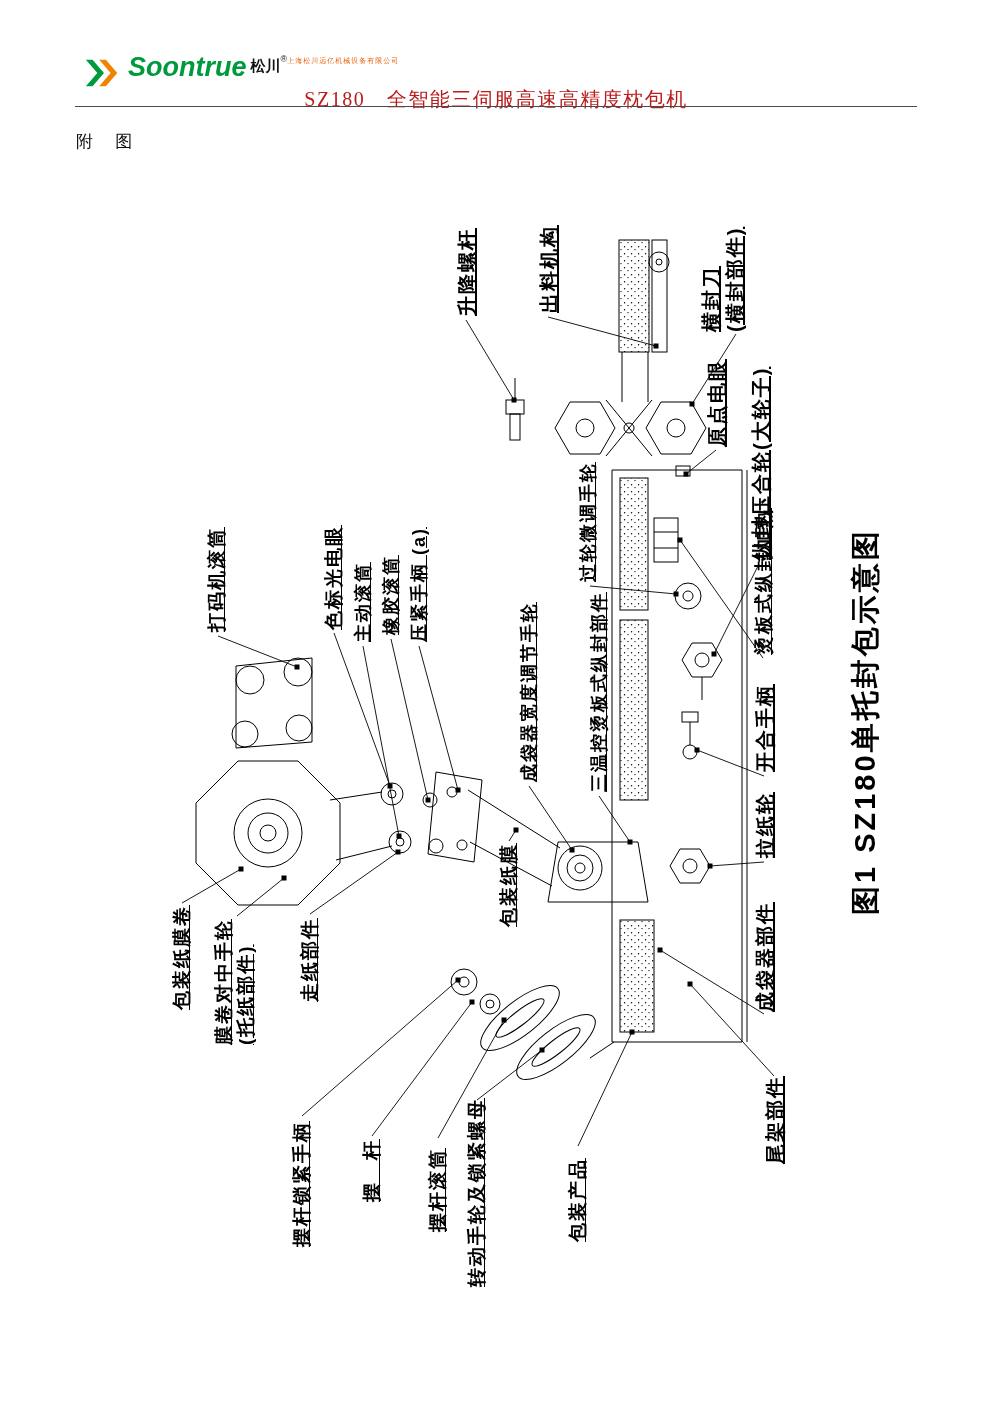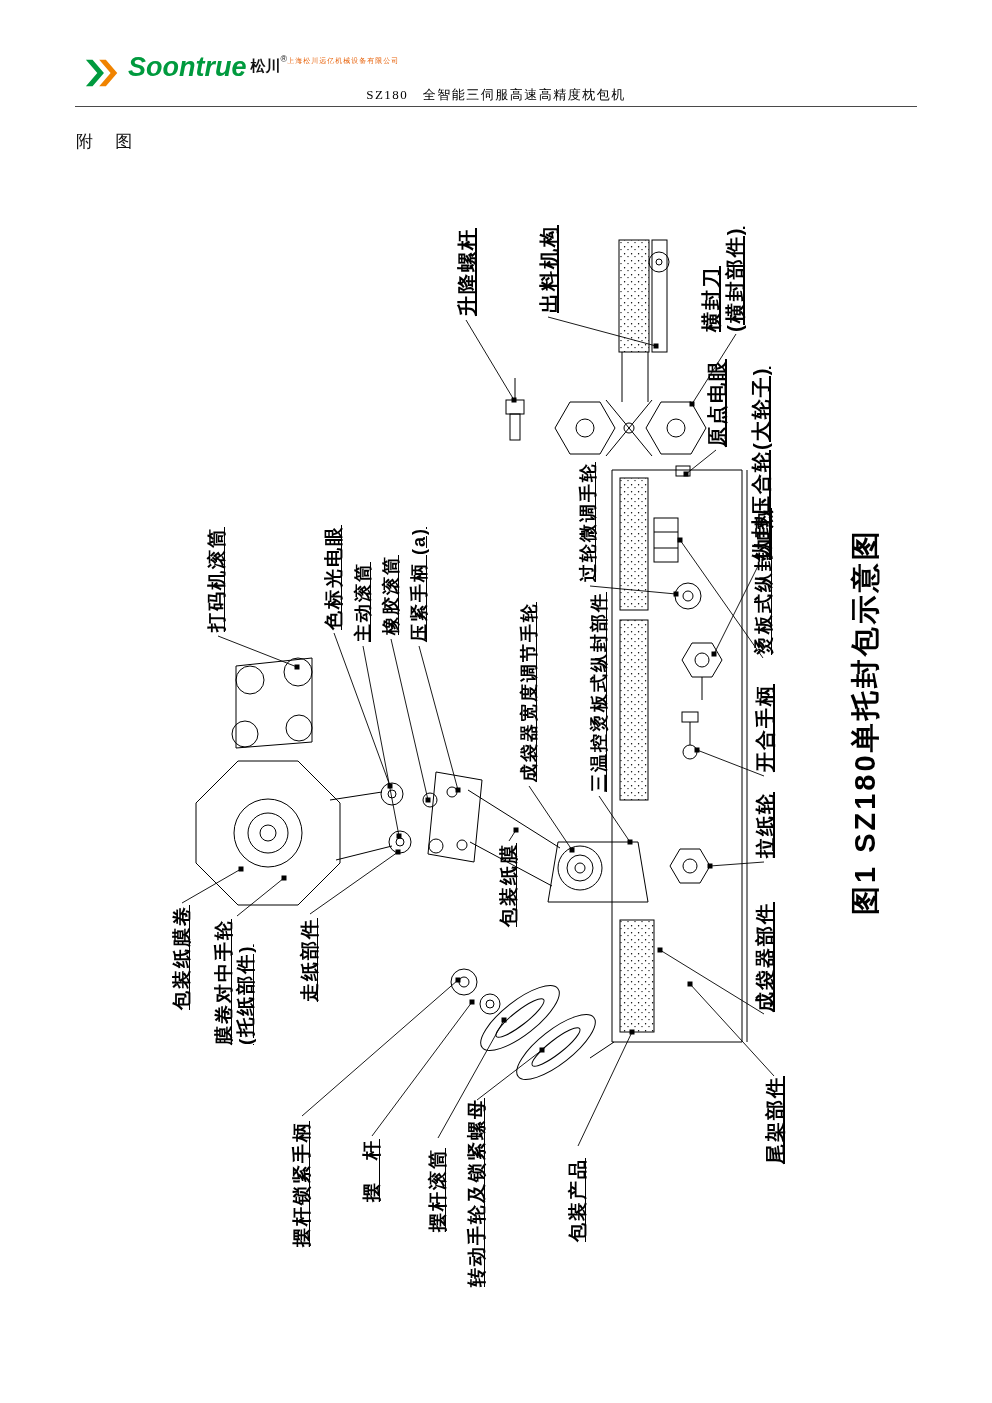--- a/index.html
+++ b/index.html
@@ -15,21 +15,21 @@
   .logo-chevrons { width:38px; height:38px; }
   .logo-textcol { display:flex; flex-direction:row; }
   .brand-row { display:flex; align-items:flex-start; line-height:1; }
   .brand { font-size:27px; font-weight:bold; font-style:italic; color:#009a3e; letter-spacing:0px; }
   .brand-cjk { font-size:15px; font-weight:bold; color:#111; margin-left:4px; margin-top:4px; }
   .reg { font-size:9px; color:#111; margin-top:1px; }
   .tagline { font-size:7px; color:#e8650f; letter-spacing:1px; margin-top:2px; }
 
   .doc-title {
     position:absolute; top:86px; left:0; width:100%; text-align:center; 
-    font-family:"Liberation Serif", serif; font-size:13px; color:#000000; letter-spacing:1.5px;
+    font-family:"Liberation Serif", serif; font-size:20px; color:#b91c1c; letter-spacing:1.5px;
   }
   .header-rule { position:absolute; top:106px; left:75px; width:842px; border-top:1.5px solid #4a4a4a; }
   .section-label {
     position:absolute; left:76px; top:130px;
     font-family:"Liberation Serif", serif; font-size:17px; letter-spacing:9px; color:#111;
   }
 
   
   #art { position:absolute; left:0; top:0; }
   #label-layer { position:absolute; inset:0; }

